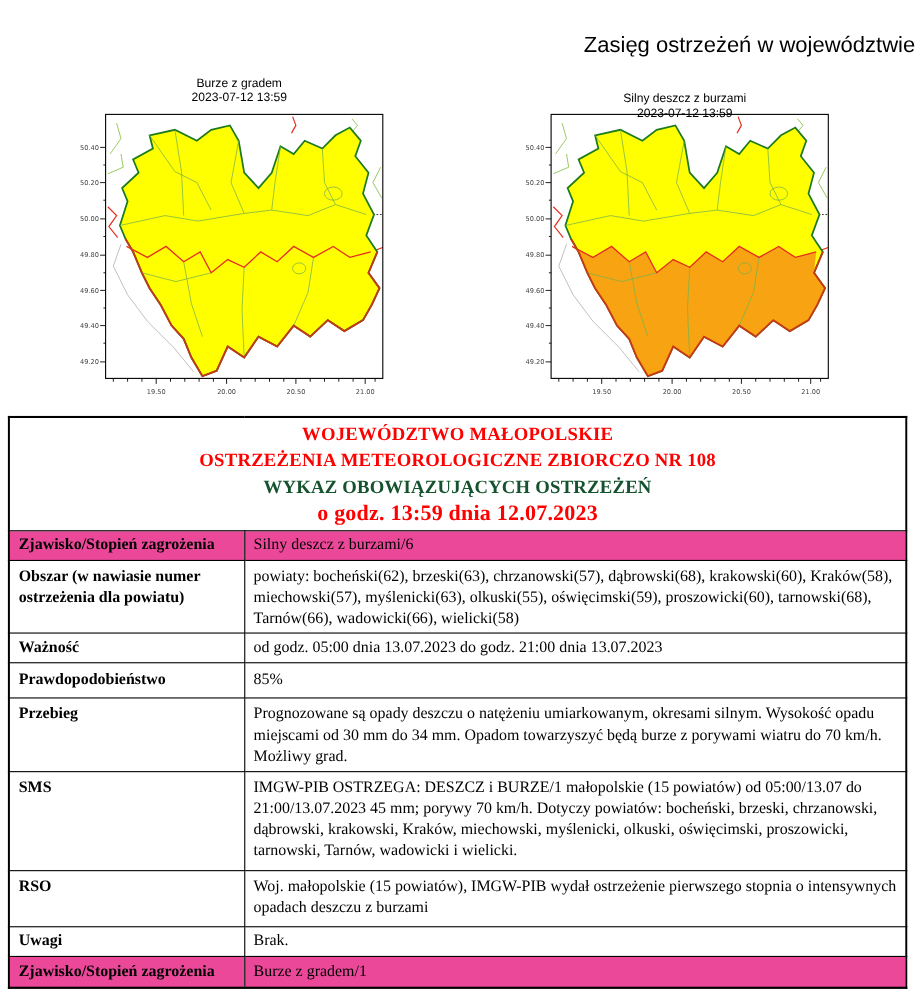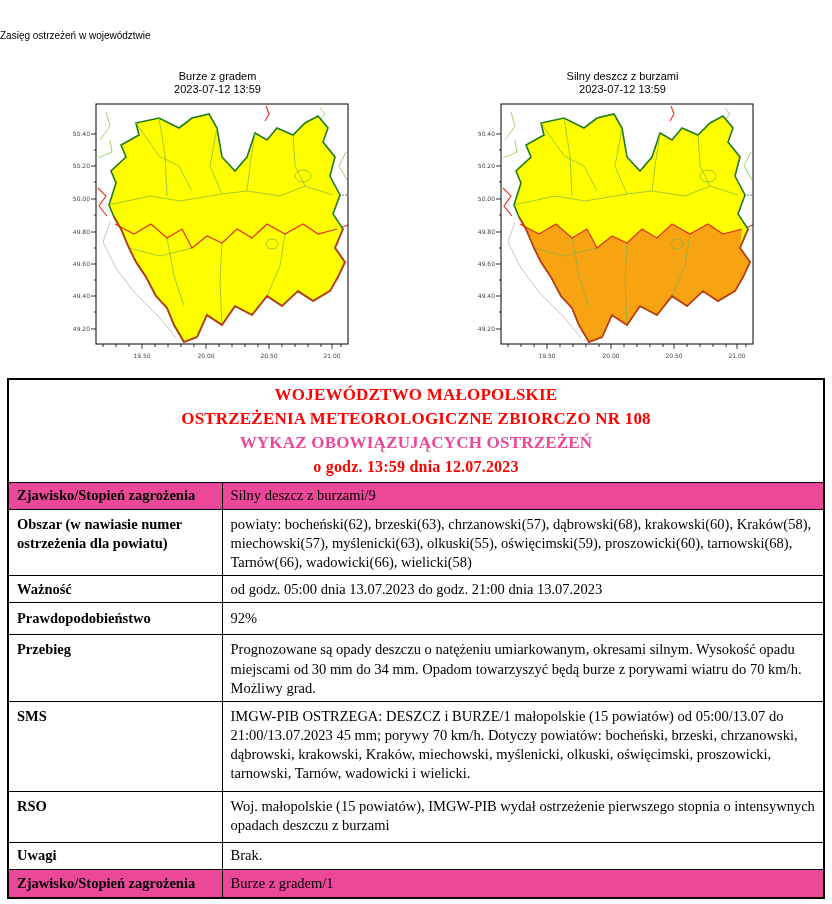--- a/index.html
+++ b/index.html
@@ -1,39 +1,39 @@
 <!DOCTYPE html>
 <html><head>
 <meta charset="utf-8">
 <style>
   html,body{margin:0;padding:0;background:#fff;}
   .page{position:relative;width:832px;height:904px;background:#fff;overflow:hidden;
         font-family:"Liberation Serif", serif;color:#000;}
-  .page-title{position:absolute;top:30px;left:0;width:832px;text-align:left;
-        font-family:"Liberation Sans", sans-serif;font-size:10px;color:#000;}
+  .page-title{position:absolute;top:30px;left:0;width:832px;text-align:right;
+        font-family:"Liberation Sans", sans-serif;font-size:20px;color:#000;}
   .map-caption{position:absolute;width:295px;text-align:center;
         font-family:"Liberation Sans", sans-serif;font-size:11px;line-height:13px;color:#000;}
   .map-caption.left{left:70px;top:70px;}
-  .map-caption.right{left:475px;top:70px;}
+  .map-caption.right{left:475px;top:84px;}
   .map-figure{position:absolute;top:96px;}
   .map-figure.left{left:70px;}
   .map-figure.right{left:475px;}
   svg text.tick{font-family:"DejaVu Sans", sans-serif;font-size:6px;fill:#444;}
 
   .warning-table-wrap{position:absolute;left:7px;top:378px;width:818px;height:526px;overflow:hidden;}
   table.warning-table{border-collapse:collapse;width:818px;table-layout:fixed;
         border:2px solid #000;font-size:14.5px;line-height:1.32;}
   table.warning-table td{border:1px solid #000;padding:3px 8px;vertical-align:middle;
         overflow:hidden;}
   td.label-cell{font-weight:bold;padding-left:6px;}
   tr.hl td{background:#ec4899;}
   tr.tall td{vertical-align:top;padding-top:5px;}
   td.header-cell{text-align:center;padding:6px 4px;}
   .hline{color:#ff0000;font-weight:bold;font-size:17px;line-height:24px;letter-spacing:.2px;}
-  .hline.small{font-size:16px;}
+  .hline.small{font-size:20px;}
 </style>
 </head>
 <body>
 
 <div class="page">
 
   <div class="page-title">Zasięg ostrzeżeń w województwie</div>
 
   <div class="map-caption left">
     <div>Burze z gradem</div>
@@ -224,39 +224,39 @@
     <table class="warning-table">
       <colgroup>
           <col style="width:214px">
           <col>
         </colgroup>
       <tbody>
           <tr style="height:100px">
         <td class="header-cell" colspan="2">
           <div class="hline" style="color: rgb(255, 0, 0);">WOJEWÓDZTWO MAŁOPOLSKIE</div>
           <div class="hline" style="color: rgb(255, 0, 0);">OSTRZEŻENIA METEOROLOGICZNE  ZBIORCZO  NR 108</div>
-          <div class="hline" style="color: #ec4899;">WYKAZ  OBOWIĄZUJĄCYCH OSTRZEŻEŃ</div>
+          <div class="hline" style="color: #14532d;">WYKAZ  OBOWIĄZUJĄCYCH OSTRZEŻEŃ</div>
           <div class="hline small" style="color: rgb(255, 0, 0);">o godz. 13:59 dnia 12.07.2023</div>
         </td>
       </tr>
       <tr class="hl" style="height:27px">
         <td class="label-cell">Zjawisko/Stopień zagrożenia</td>
-        <td class="value-cell">Silny deszcz z burzami/9</td>
+        <td class="value-cell">Silny deszcz z burzami/6</td>
       </tr>
       <tr class="tall" style="height:62px">
         <td class="label-cell">Obszar (w nawiasie numer ostrzeżenia dla powiatu)</td>
         <td class="value-cell">powiaty: bocheński(62), brzeski(63), chrzanowski(57), dąbrowski(68), krakowski(60), Kraków(58), miechowski(57), myślenicki(63),  olkuski(55), oświęcimski(59), proszowicki(60), tarnowski(68), Tarnów(66), wadowicki(66), wielicki(58)</td>
       </tr>
       <tr style="height:27px">
         <td class="label-cell">Ważność</td>
         <td class="value-cell">od godz. 05:00 dnia 13.07.2023 do godz. 21:00 dnia 13.07.2023</td>
       </tr>
       <tr style="height:32px">
         <td class="label-cell">Prawdopodobieństwo</td>
-        <td class="value-cell">92%</td>
+        <td class="value-cell">85%</td>
       </tr>
       <tr class="tall" style="height:65px">
         <td class="label-cell">Przebieg</td>
         <td class="value-cell">Prognozowane są opady deszczu o natężeniu umiarkowanym, okresami silnym. Wysokość opadu miejscami od 30 mm do 34 mm. Opadom towarzyszyć  będą burze z porywami wiatru do 70 km/h. Możliwy grad.</td>
       </tr>
       <tr class="tall" style="height:90px">
         <td class="label-cell">SMS</td>
         <td class="value-cell">IMGW-PIB OSTRZEGA: DESZCZ i BURZE/1 małopolskie (15 powiatów) od 05:00/13.07 do 21:00/13.07.2023 45 mm; porywy 70 km/h. Dotyczy powiatów: bocheński, brzeski, chrzanowski, dąbrowski, krakowski, Kraków, miechowski, myślenicki,  olkuski, oświęcimski, proszowicki, tarnowski, Tarnów, wadowicki i wielicki.</td>
       </tr>
       <tr class="tall" style="height:51px">

